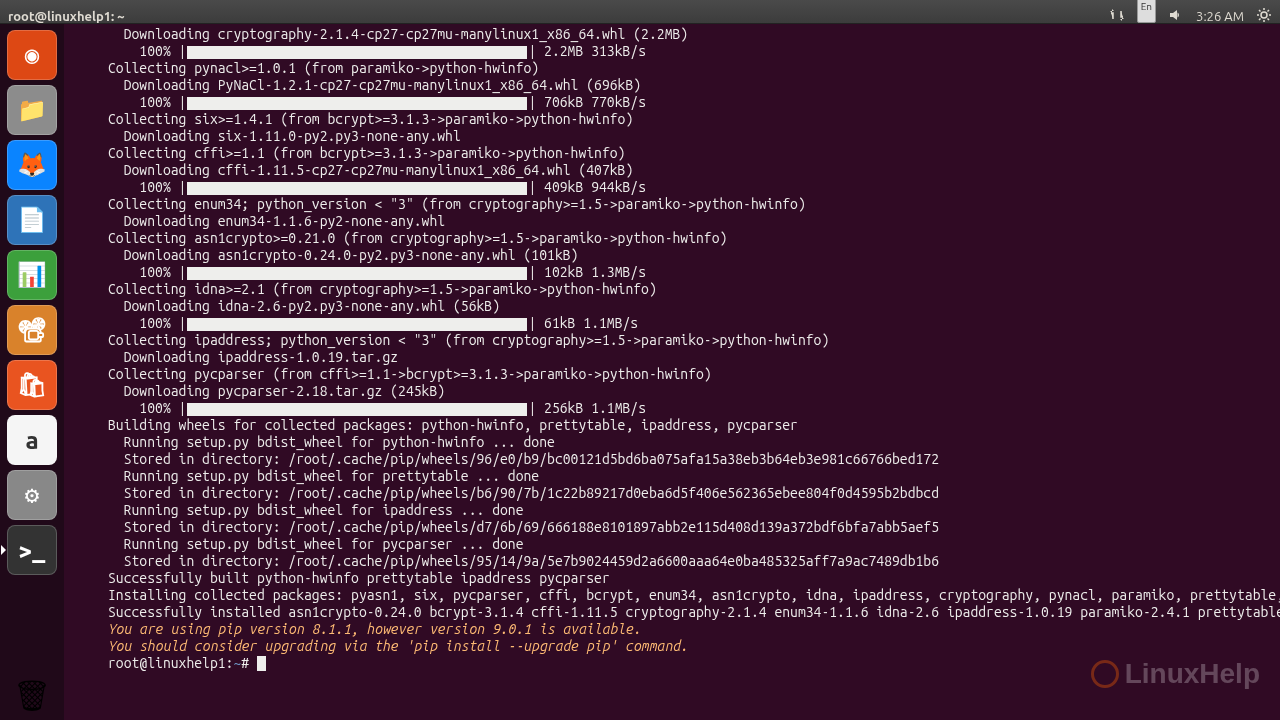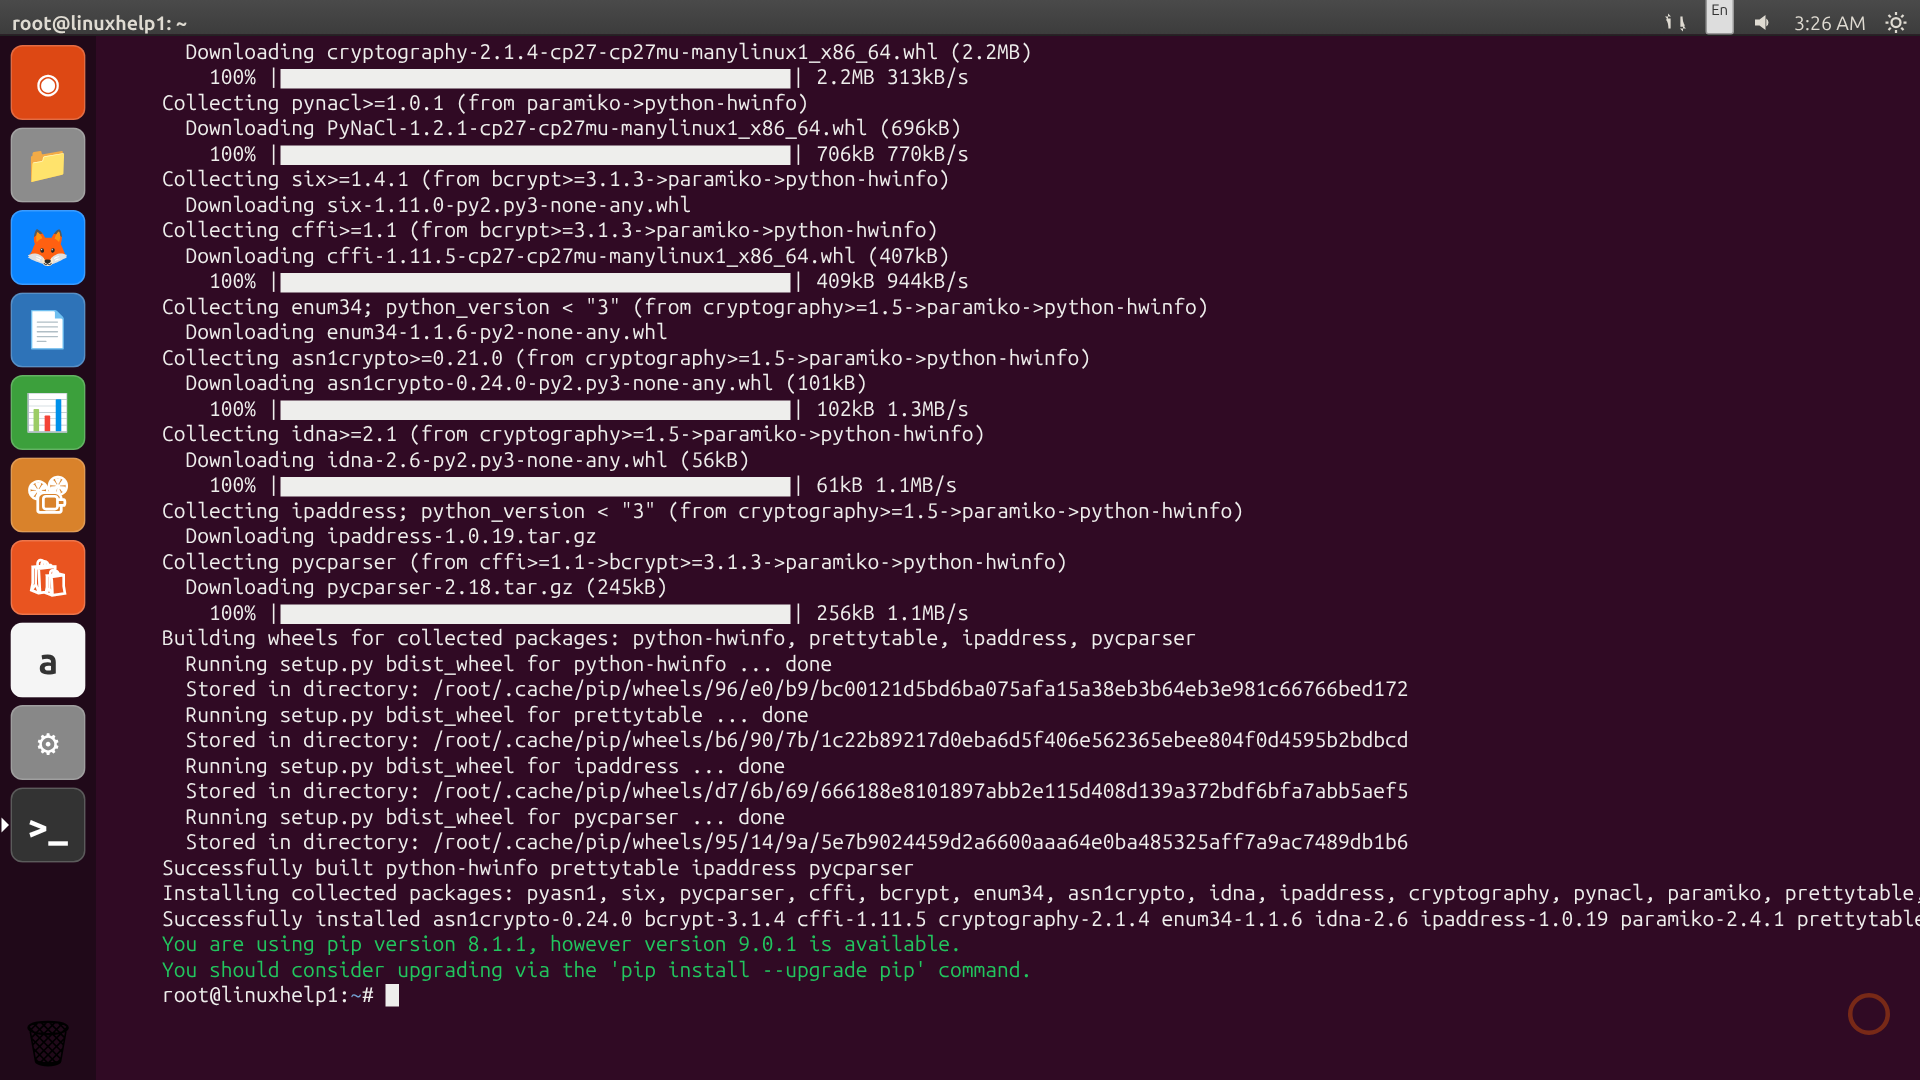--- a/index.html
+++ b/index.html
@@ -85,21 +85,21 @@
 }
 .terminal .line { white-space: pre; margin-left: 40px; }
 .bar {
   display: inline-block;
   width: 340px;
   height: 13px;
   background: #eeeeec;
   vertical-align: middle;
   margin: 0 1px;
 }
-.yellow { color: #22c55e; }
+.yellow { color: #fdba74; font-style: italic; }
 .prompt-cursor {
   display: inline-block;
   width: 9px;
   height: 15px;
   background: #eeeeec;
   vertical-align: text-bottom;
 }
 .watermark {
   position: absolute;
   right: 20px;
@@ -161,13 +161,14 @@
     <div class="item" style="background: rgb(136, 136, 136); font-size: 24px; color: rgb(255, 255, 255); font-weight: bold; border: 1px solid rgba(255, 255, 255, 0.2);">⚙</div>
     <div class="item active" style="background: rgb(51, 51, 51); font-size: 24px; color: rgb(255, 255, 255); font-weight: bold; border: 1px solid rgba(255, 255, 255, 0.2);">&gt;_</div>
     <div class="trash-spacer"></div>
     <div class="item" style="font-size: 30px;">🗑</div>
   </div>
 
 <div class="terminal" id="term"><div class="line">  Downloading cryptography-2.1.4-cp27-cp27mu-manylinux1_x86_64.whl (2.2MB)</div><div class="line"><span>    100% |</span><span class="bar"></span><span>| 2.2MB 313kB/s</span></div><div class="line">Collecting pynacl&gt;=1.0.1 (from paramiko-&gt;python-hwinfo)</div><div class="line">  Downloading PyNaCl-1.2.1-cp27-cp27mu-manylinux1_x86_64.whl (696kB)</div><div class="line"><span>    100% |</span><span class="bar"></span><span>| 706kB 770kB/s</span></div><div class="line">Collecting six&gt;=1.4.1 (from bcrypt&gt;=3.1.3-&gt;paramiko-&gt;python-hwinfo)</div><div class="line">  Downloading six-1.11.0-py2.py3-none-any.whl</div><div class="line">Collecting cffi&gt;=1.1 (from bcrypt&gt;=3.1.3-&gt;paramiko-&gt;python-hwinfo)</div><div class="line">  Downloading cffi-1.11.5-cp27-cp27mu-manylinux1_x86_64.whl (407kB)</div><div class="line"><span>    100% |</span><span class="bar"></span><span>| 409kB 944kB/s</span></div><div class="line">Collecting enum34; python_version &lt; "3" (from cryptography&gt;=1.5-&gt;paramiko-&gt;python-hwinfo)</div><div class="line">  Downloading enum34-1.1.6-py2-none-any.whl</div><div class="line">Collecting asn1crypto&gt;=0.21.0 (from cryptography&gt;=1.5-&gt;paramiko-&gt;python-hwinfo)</div><div class="line">  Downloading asn1crypto-0.24.0-py2.py3-none-any.whl (101kB)</div><div class="line"><span>    100% |</span><span class="bar"></span><span>| 102kB 1.3MB/s</span></div><div class="line">Collecting idna&gt;=2.1 (from cryptography&gt;=1.5-&gt;paramiko-&gt;python-hwinfo)</div><div class="line">  Downloading idna-2.6-py2.py3-none-any.whl (56kB)</div><div class="line"><span>    100% |</span><span class="bar"></span><span>| 61kB 1.1MB/s</span></div><div class="line">Collecting ipaddress; python_version &lt; "3" (from cryptography&gt;=1.5-&gt;paramiko-&gt;python-hwinfo)</div><div class="line">  Downloading ipaddress-1.0.19.tar.gz</div><div class="line">Collecting pycparser (from cffi&gt;=1.1-&gt;bcrypt&gt;=3.1.3-&gt;paramiko-&gt;python-hwinfo)</div><div class="line">  Downloading pycparser-2.18.tar.gz (245kB)</div><div class="line"><span>    100% |</span><span class="bar"></span><span>| 256kB 1.1MB/s</span></div><div class="line">Building wheels for collected packages: python-hwinfo, prettytable, ipaddress, pycparser</div><div class="line">  Running setup.py bdist_wheel for python-hwinfo ... done</div><div class="line">  Stored in directory: /root/.cache/pip/wheels/96/e0/b9/bc00121d5bd6ba075afa15a38eb3b64eb3e981c66766bed172</div><div class="line">  Running setup.py bdist_wheel for prettytable ... done</div><div class="line">  Stored in directory: /root/.cache/pip/wheels/b6/90/7b/1c22b89217d0eba6d5f406e562365ebee804f0d4595b2bdbcd</div><div class="line">  Running setup.py bdist_wheel for ipaddress ... done</div><div class="line">  Stored in directory: /root/.cache/pip/wheels/d7/6b/69/666188e8101897abb2e115d408d139a372bdf6bfa7abb5aef5</div><div class="line">  Running setup.py bdist_wheel for pycparser ... done</div><div class="line">  Stored in directory: /root/.cache/pip/wheels/95/14/9a/5e7b9024459d2a6600aaa64e0ba485325aff7a9ac7489db1b6</div><div class="line">Successfully built python-hwinfo prettytable ipaddress pycparser</div><div class="line">Installing collected packages: pyasn1, six, pycparser, cffi, bcrypt, enum34, asn1crypto, idna, ipaddress, cryptography, pynacl, paramiko, prettytable, python-hwinfo</div><div class="line">Successfully installed asn1crypto-0.24.0 bcrypt-3.1.4 cffi-1.11.5 cryptography-2.1.4 enum34-1.1.6 idna-2.6 ipaddress-1.0.19 paramiko-2.4.1 prettytable-0.7.2 pyasn1-0.4.2 pycparser-2.18 pynacl-1.2.1 python-hwinfo-0.1.6 six-1.11.0</div><div class="line yellow">You are using pip version 8.1.1, however version 9.0.1 is available.</div><div class="line yellow">You should consider upgrading via the 'pip install --upgrade pip' command.</div><div class="line"><span style="color:#eeeeec">root@linuxhelp1</span>:<span style="color:#729fcf">~</span># <span class="prompt-cursor"></span></div></div>
 
 <div class="watermark">
   <span class="gear"></span>
+  <span>LinuxHelp</span>
 </div>
 
 </body></html>

